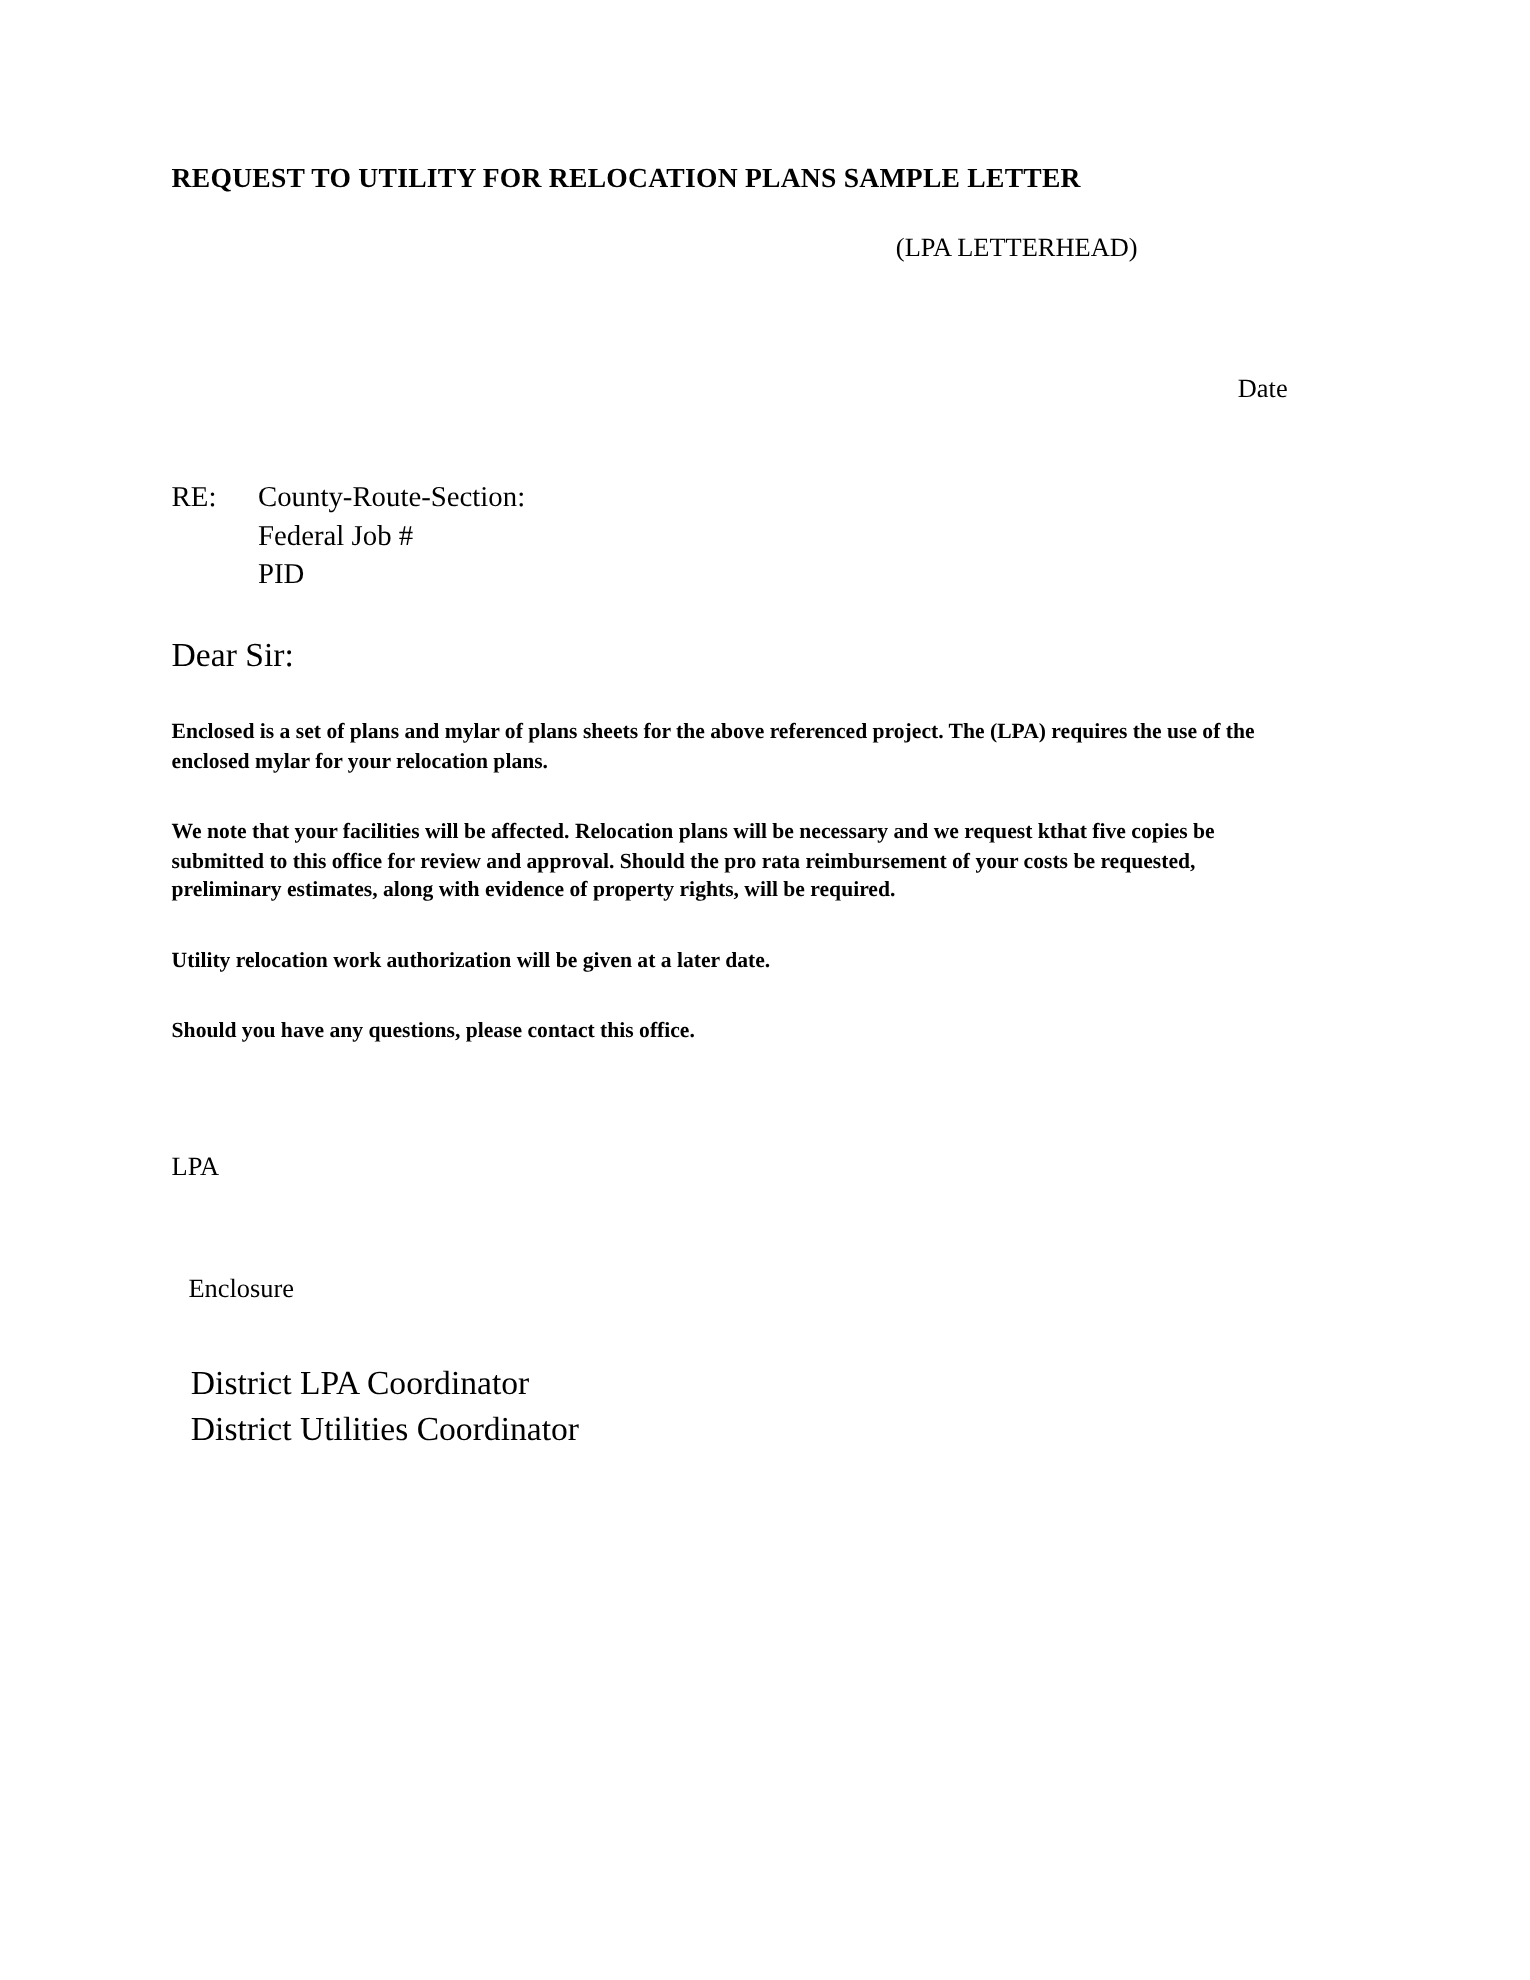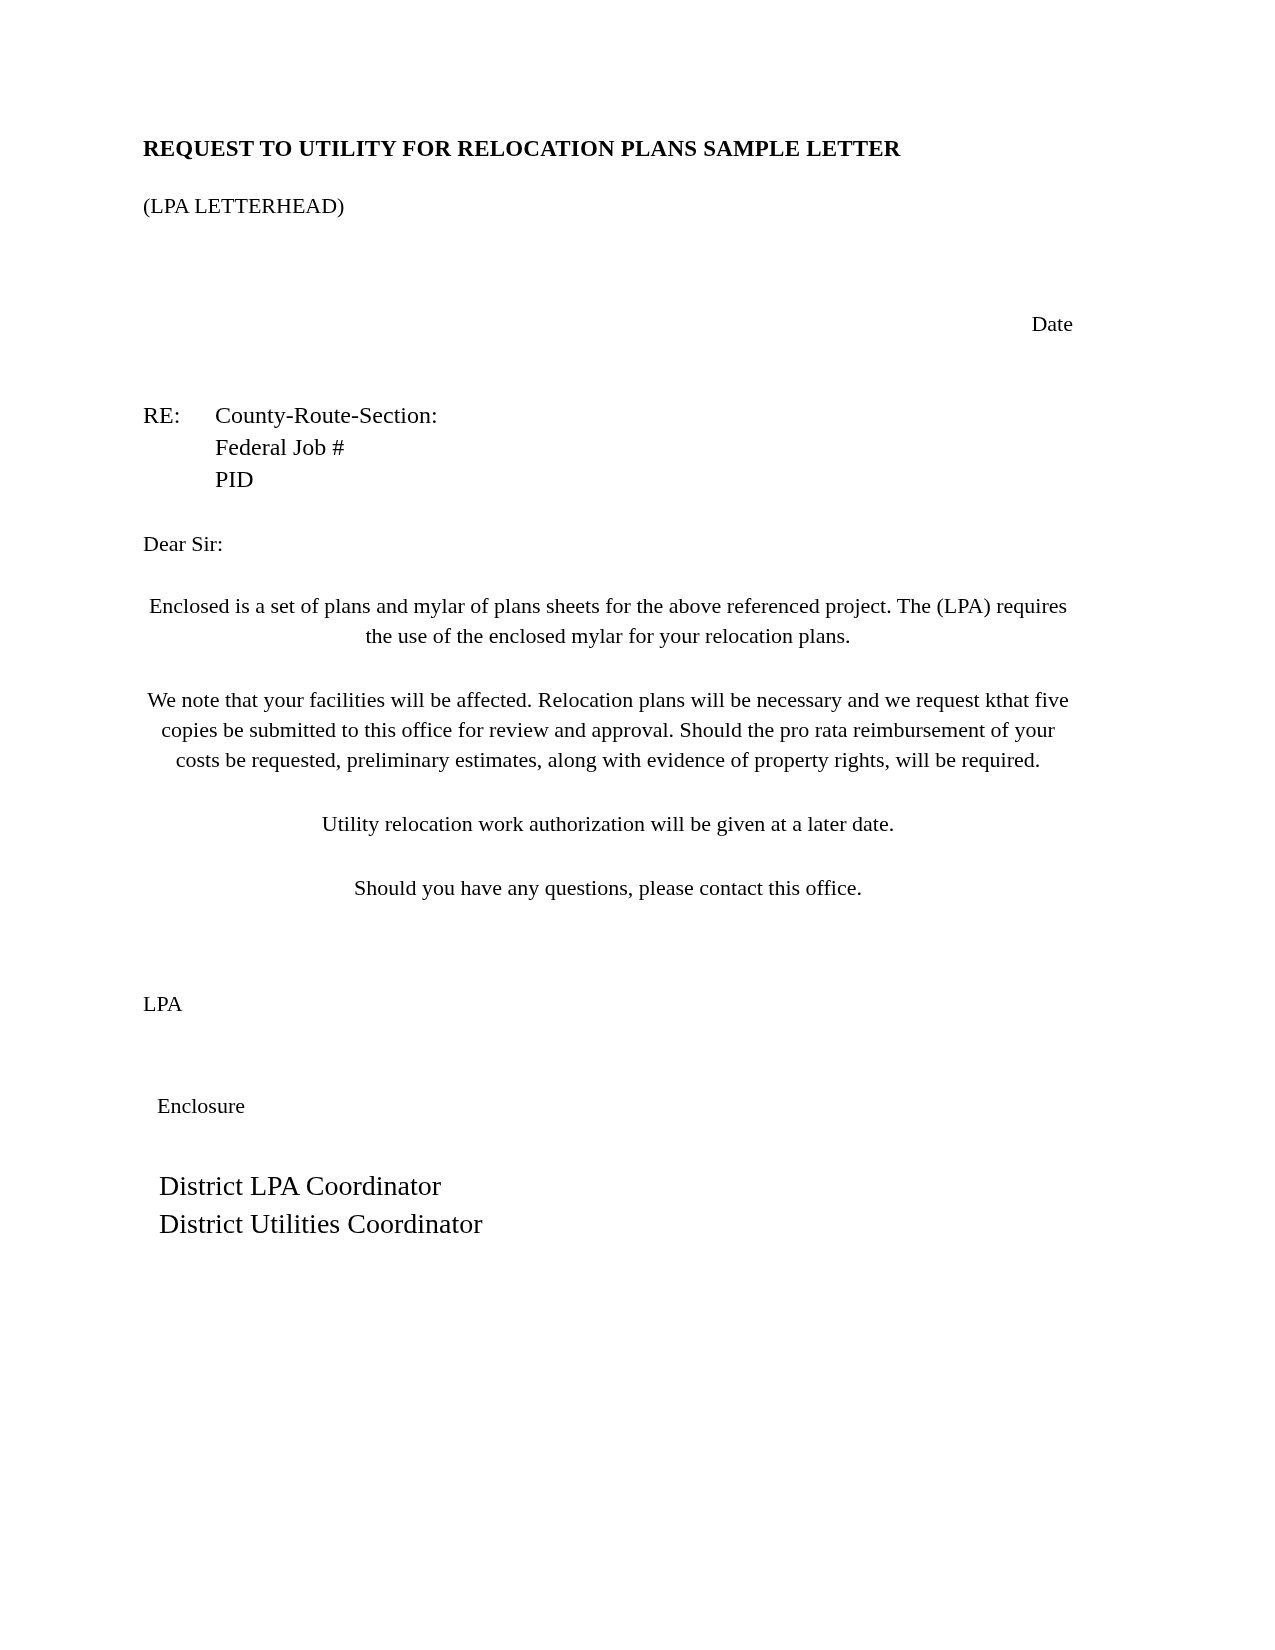--- a/index.html
+++ b/index.html
@@ -32,21 +32,21 @@
   }
   .doc-title {
     font-size: 23px;
     font-weight: bold;
     letter-spacing: 0.2px;
     line-height: 1.25;
     margin: 0;
   }
   .letterhead {
     font-size: 22px;
-    text-align: left;
+    text-align: right;
     margin: 0;
     padding-top: 29px;
     padding-right: 125px;
     font-family: Liberation Serif, serif;
   }
   .date-line {
     font-size: 22px;
     margin: 0;
     padding-top: 92px;
     text-align: right;
@@ -69,30 +69,31 @@
   }
   .re-label {
     display: table-cell;
     width: 72px;
     white-space: nowrap;
   }
   .re-value {
     display: table-cell;
   }
   .salutation {
-    font-size: 22px;
+    font-size: 28px;
     margin: 0;
     padding-top: 36px;
   }
   p.body-para {
-    font-size: 22px;
+    font-size: 18px;
     line-height: 1.36;
     margin: 0;
     padding-top: 34px;
-    text-align: center;
+    text-align: left;
+    font-weight: bold;
   }
   .sign-off {
     font-size: 22px;
     margin: 0;
     padding-top: 32px;
   }
   .signer {
     font-size: 22px;
     margin: 0;
     padding-top: 88px;

